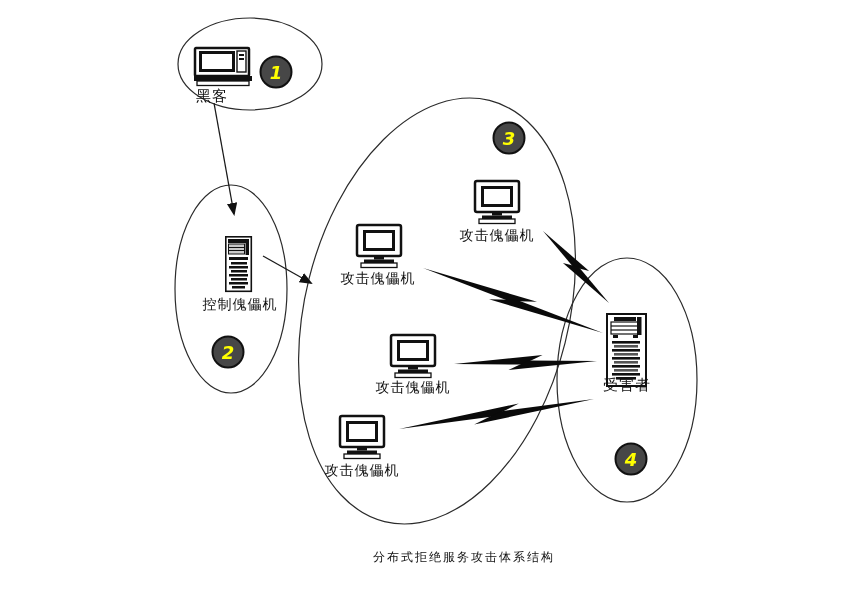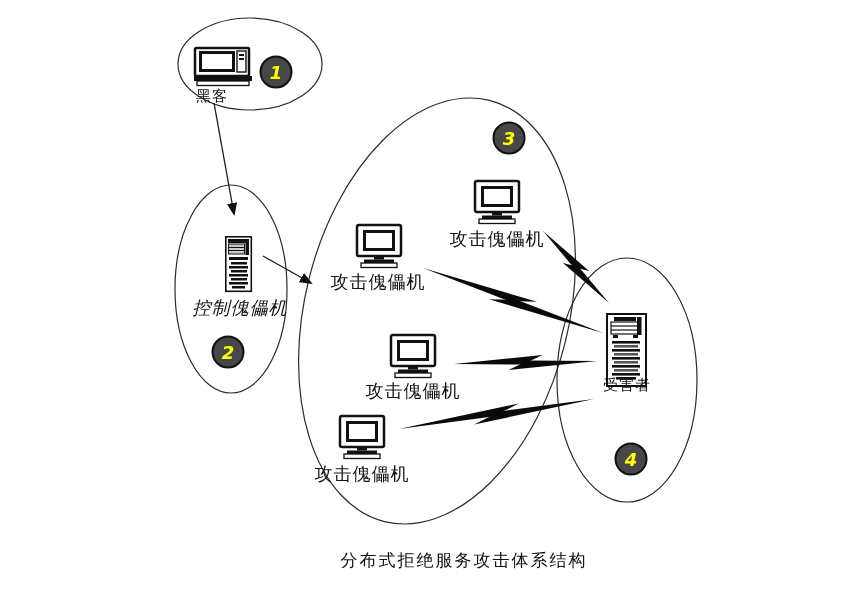--- a/index.html
+++ b/index.html
@@ -8,42 +8,42 @@
     width:856px;height:589px;
     background:#ffffff;
     overflow:hidden;
     font-family:"Liberation Sans", sans-serif;
     color:#111;
   }
   .stage svg.diagram{position:absolute;left:0;top:0;}
   .label{
     position:absolute;
     transform:translateX(-50%);
-    font-size:18px;
+    font-size:14px;
     letter-spacing:1px;
     white-space:nowrap;
     color:#111;
   }
   .label.big{font-size:15px;}
   .badge{
     position:absolute;
     width:33px;height:33px;
     border-radius:50%;
     border:2px solid #111;
     box-sizing:border-box;
     transform:translate(-50%,-50%);
     display:flex;align-items:center;justify-content:center;
     font-weight:bold;font-style:italic;
     font-size:18px;
     font-family:"DejaVu Sans", sans-serif;
   }
   .caption{
     position:absolute;
     transform:translateX(-50%);
-    font-size:17px;
+    font-size:12px;
     letter-spacing:2px;
     white-space:nowrap;
     color:#111;
   }
 </style>
 </head>
 <body>
 
 <div class="stage">
 
@@ -137,21 +137,21 @@
         <polygon points="474.2,424.5 500.1,411.4 594.0,399.0" fill="#0a0a0a"></polygon>
       </g>
   </svg>
 
   <div class="badge" style="left: 276px; top: 72px; background: rgb(71, 71, 71); color: rgb(255, 255, 0);">1</div>
   <div class="badge" style="left: 228px; top: 352px; background: rgb(71, 71, 71); color: rgb(255, 255, 0);">2</div>
   <div class="badge" style="left: 509px; top: 138px; background: rgb(71, 71, 71); color: rgb(255, 255, 0);">3</div>
   <div class="badge" style="left: 631px; top: 459px; background: rgb(71, 71, 71); color: rgb(255, 255, 0);">4</div>
 
   <div class="label big" style="left:212px;top:87px;">黑客</div>
-  <div class="label" style="left:240px;top:296px;font-style:italic;">控制傀儡机</div>
+  <div class="label" style="left:240px;top:296px;">控制傀儡机</div>
   <div class="label" style="left:497px;top:227px;">攻击傀儡机</div>
   <div class="label" style="left:378px;top:270px;">攻击傀儡机</div>
   <div class="label" style="left:413px;top:379px;">攻击傀儡机</div>
   <div class="label" style="left:362px;top:462px;">攻击傀儡机</div>
   <div class="label big" style="left:627px;top:376px;">受害者</div>
 
   <div class="caption" style="left:464px;top:549px;">分布式拒绝服务攻击体系结构</div>
 </div>
 
 </body></html>

